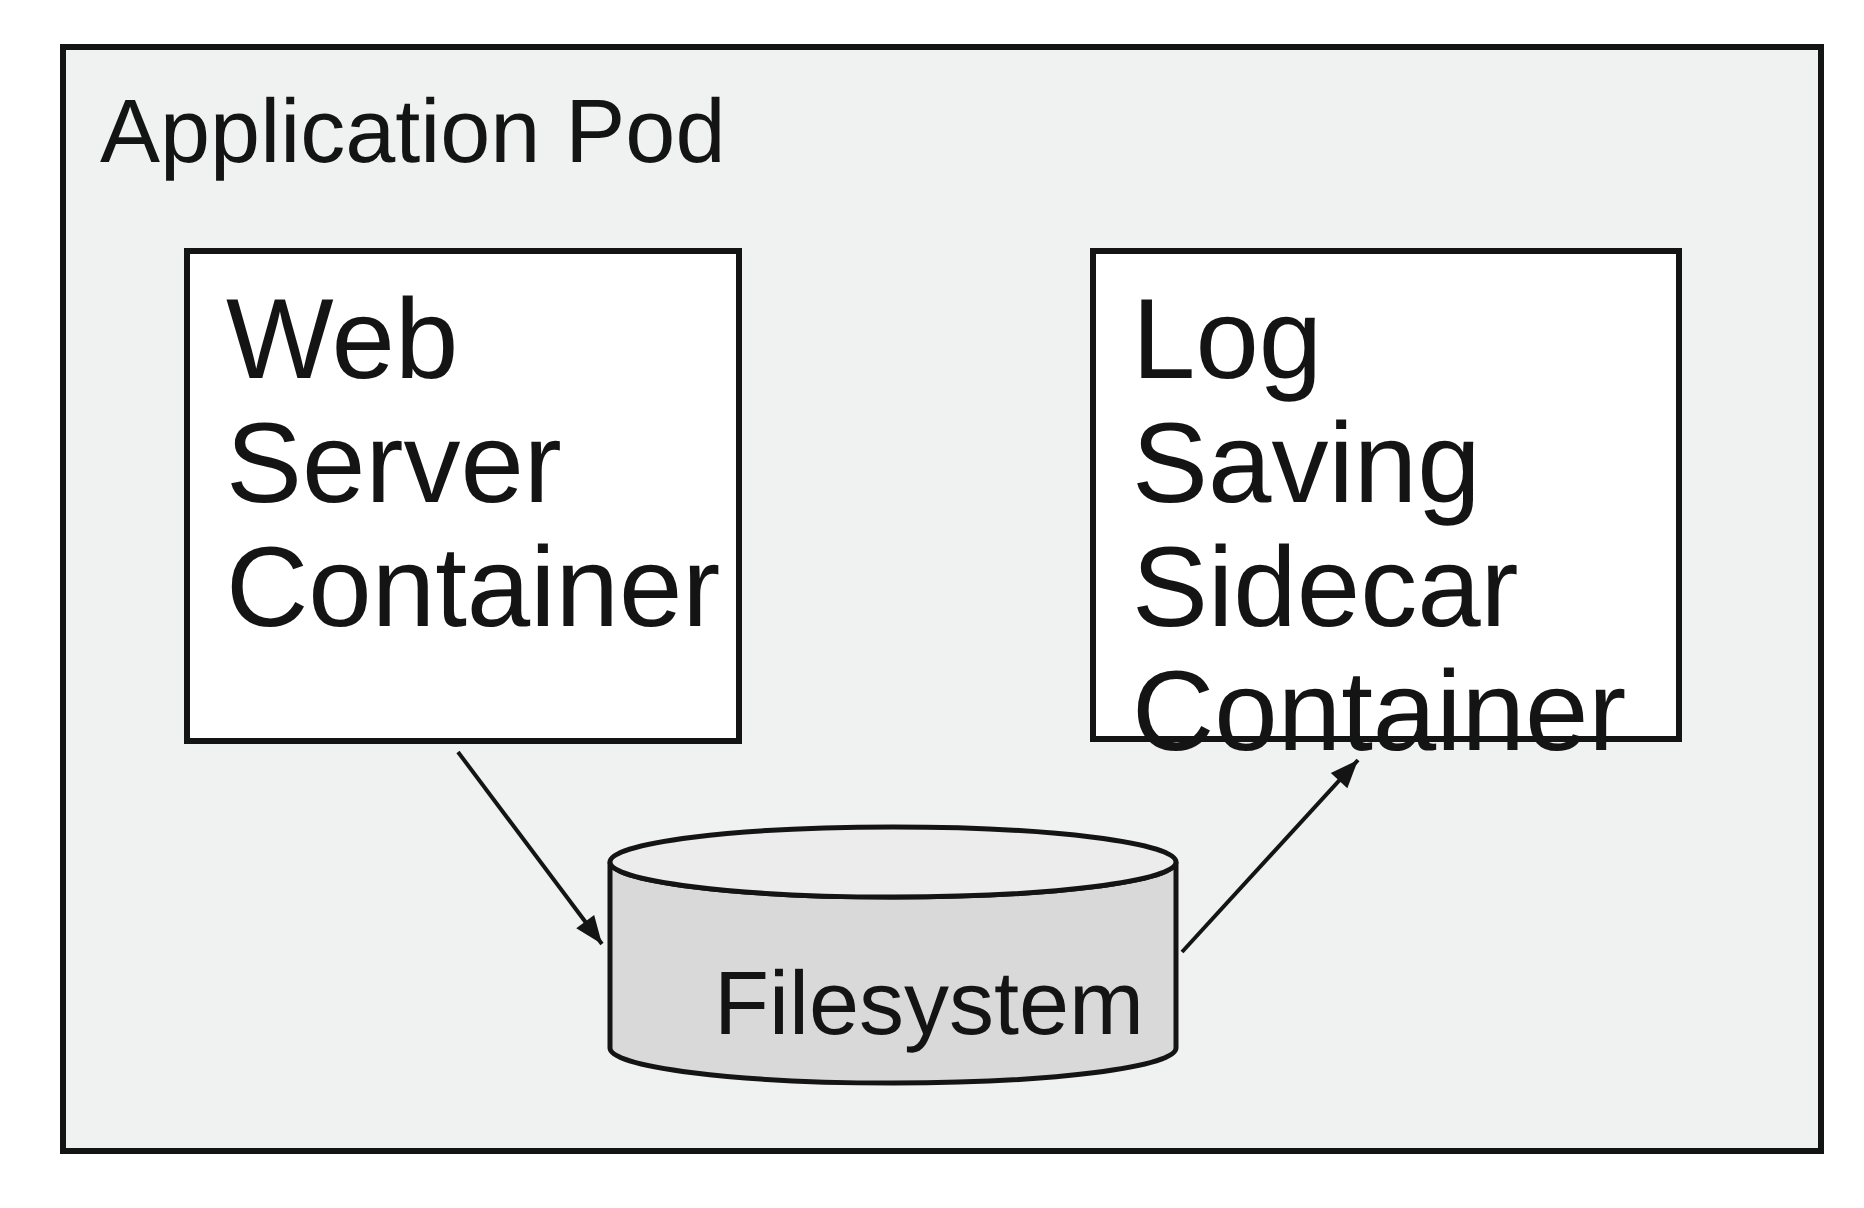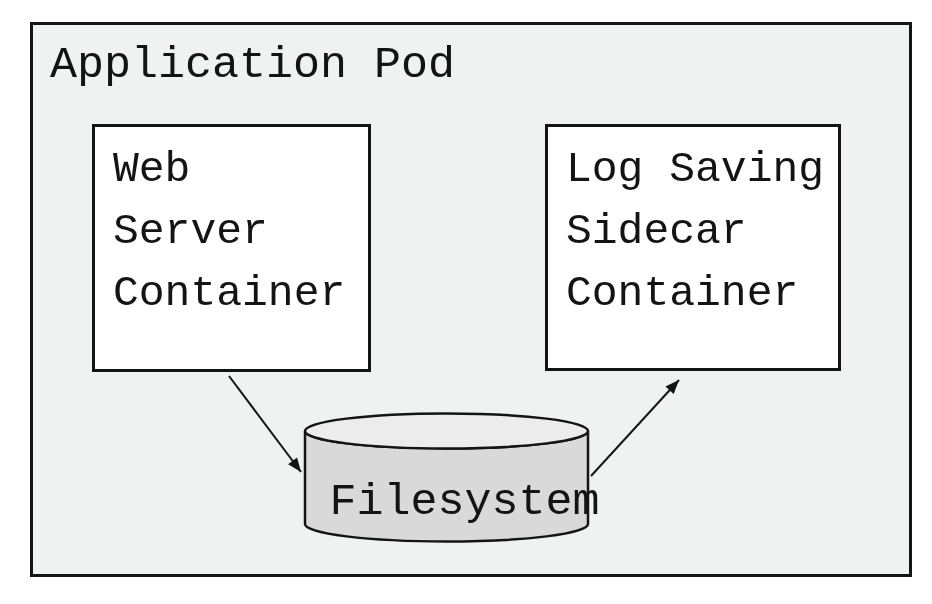--- a/index.html
+++ b/index.html
@@ -5,21 +5,21 @@
   html, body {
     margin: 0;
     padding: 0;
     background: #ffffff;
   }
   .canvas {
     position: relative;
     width: 932px;
     height: 604px;
     background: var(--page-bg, #ffffff);
-    font-family: Liberation Mono, monospace;
+    font-family: Liberation Sans, sans-serif;
     color: var(--stroke, #141414);
     overflow: hidden;
   }
   .pod {
     position: absolute;
     left: 30px;
     top: 22px;
     width: 882px;
     height: 555px;
     box-sizing: border-box;
@@ -33,21 +33,21 @@
     font-size: 45px;
     line-height: 52px;
     white-space: nowrap;
   }
   .node {
     position: absolute;
     box-sizing: border-box;
     border: 3px solid var(--stroke, #141414);
     background: var(--node-fill, #ffffff);
     padding: 12px 8px 0 18px;
-    font-size: 43px;
+    font-size: 57px;
     line-height: 62px;
   }
   .node .label {
     white-space: pre-line;
   }
   .node-web {
     left: 92px;
     top: 124px;
     width: 279px;
     height: 248px;

